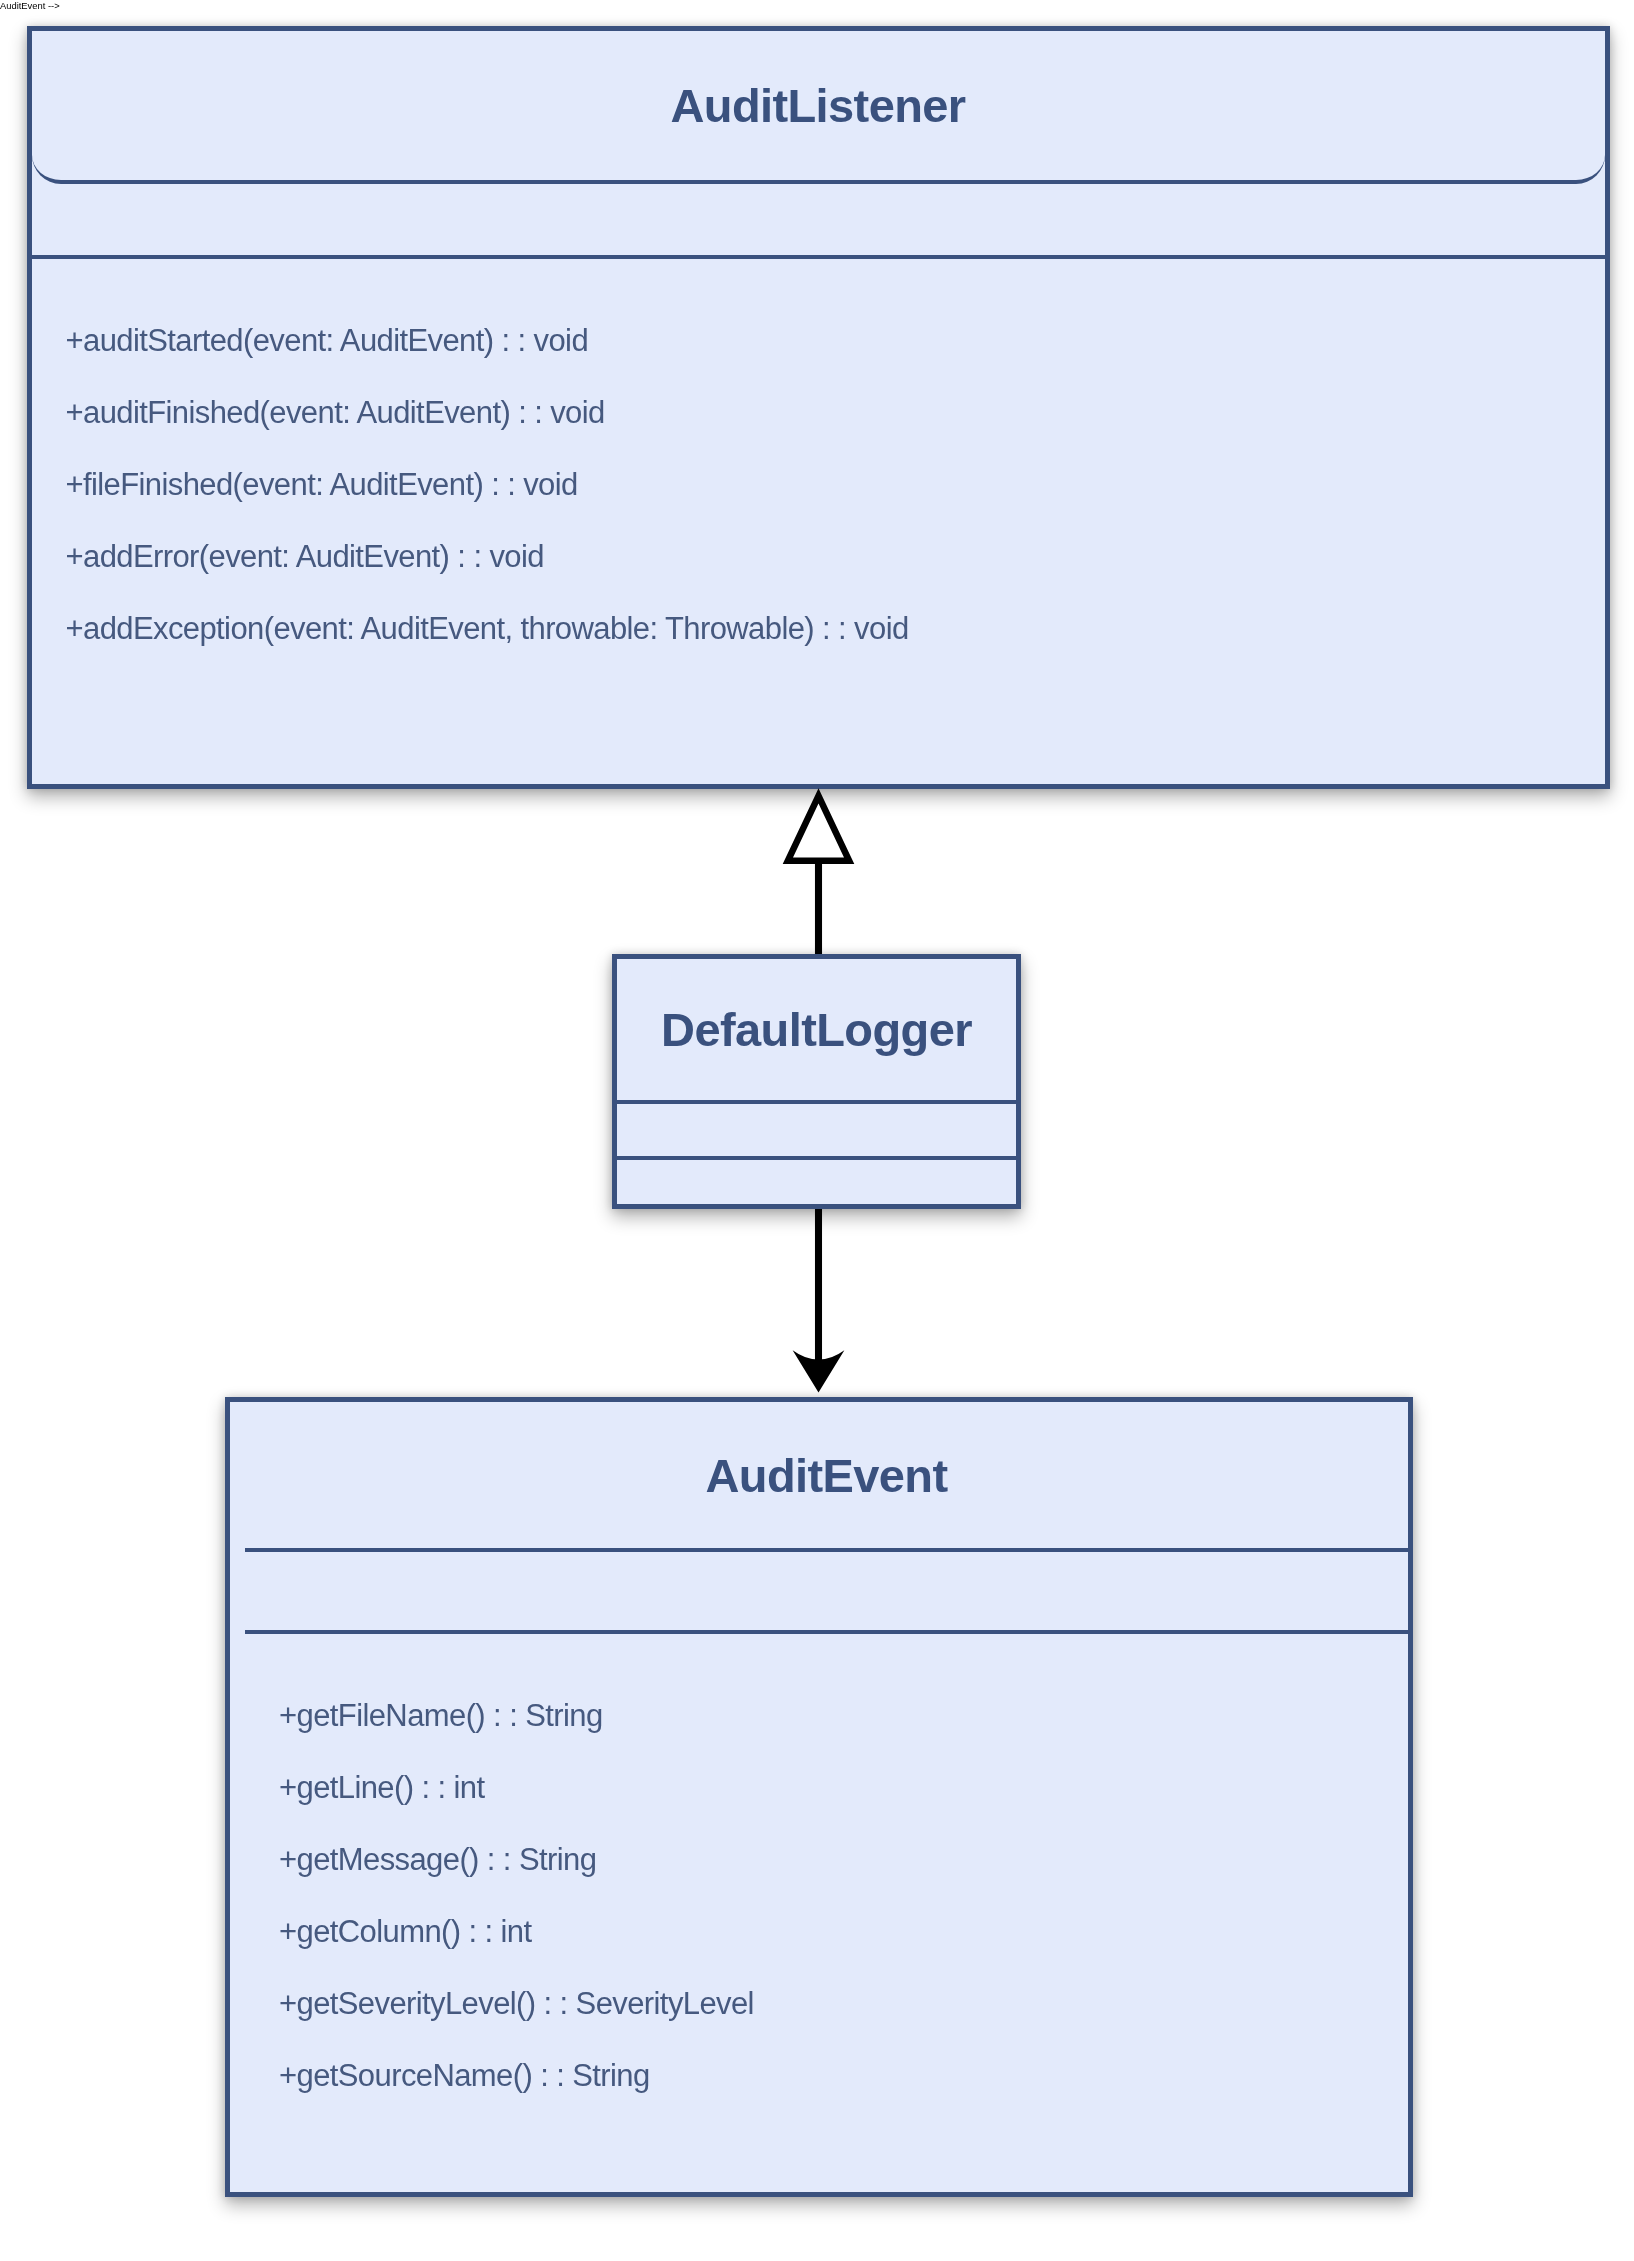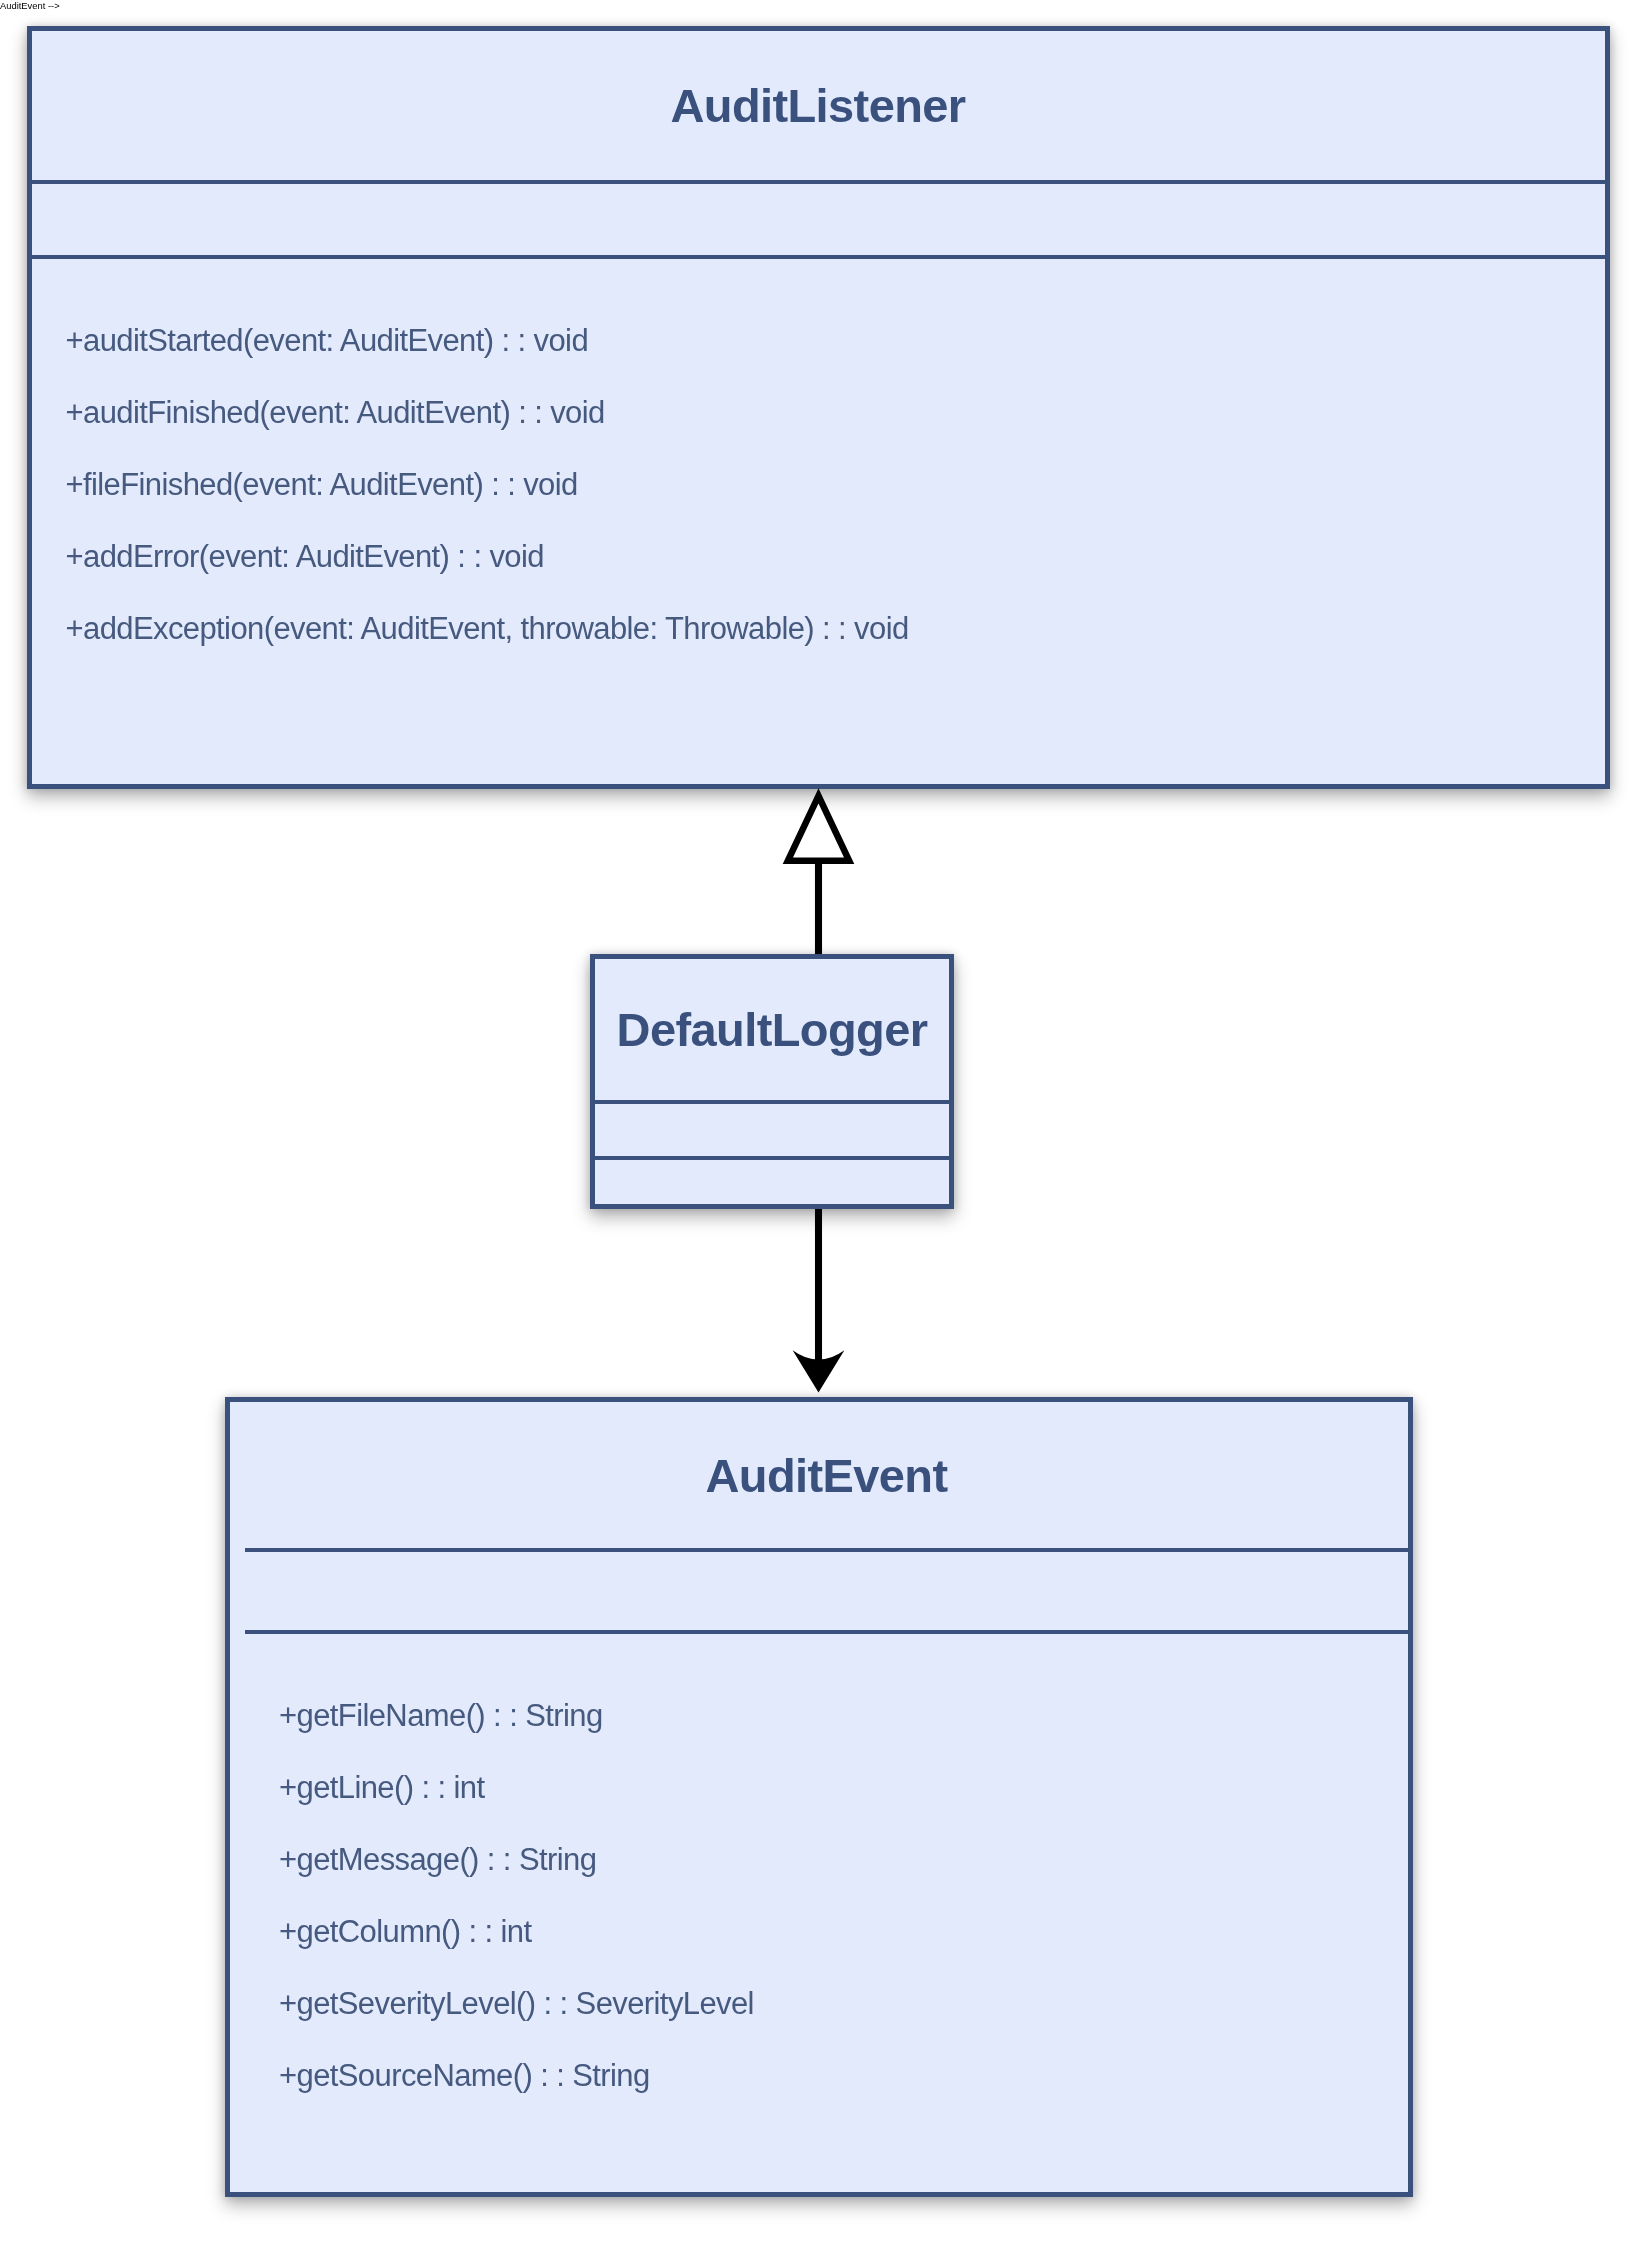--- a/index.html
+++ b/index.html
@@ -18,35 +18,35 @@
   .uml-class {
     position: absolute;
     box-sizing: border-box;
     background: #e3eafb;
     border: 5.9px solid #3a517e;
     box-shadow: 0 8.2px 16.5px rgba(0,0,0,0.30), 0 0 8.2px rgba(0,0,0,0.16);
     display: flex;
     flex-direction: column;
   }
   #class-audit-listener { left: 26.5px;   top: 26px;   width: 1583px; height: 763px; }
-  #class-default-logger { left: 590px; top: 954px; width: 364px;  height: 255px; }
+  #class-default-logger { left: 612px; top: 954px; width: 409px;  height: 255px; }
   #class-audit-event    { left: 225px;  top: 1397px; width: 1188px; height: 800px; padding-left: 15px; }
 
   .uml-title {
     display: flex;
     align-items: center;
     justify-content: center;
     font-weight: bold;
     font-size: 47px;
     letter-spacing: -0.6px;
     color: #3a517e;
     border-bottom: 4.7px solid #3a517e;
     flex: 0 0 auto;
   }
-  #class-audit-listener .uml-title { height: 149px; }
+  #class-audit-listener .uml-title { height: 149px; border-radius: 29px; }
   #class-default-logger .uml-title { height: 141px; }
   #class-audit-event    .uml-title { height: 146px; }
 
   .uml-attrs {
     border-bottom: 4.7px solid #3a517e;
     flex: 0 0 auto;
   }
   #class-audit-listener .uml-attrs { height: 71px; }
   #class-default-logger .uml-attrs { height: 52px;  }
   #class-audit-event    .uml-attrs { height: 78px; }

